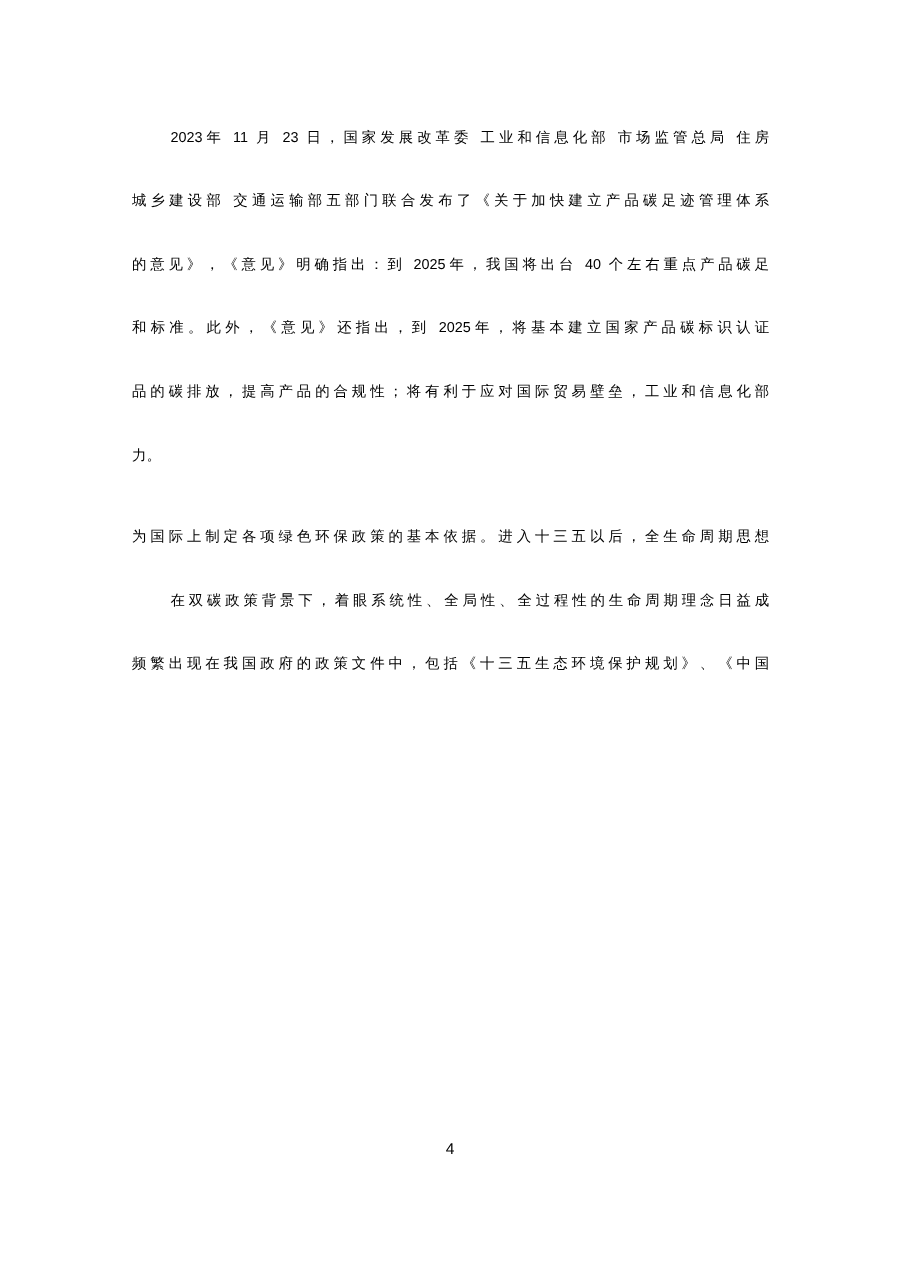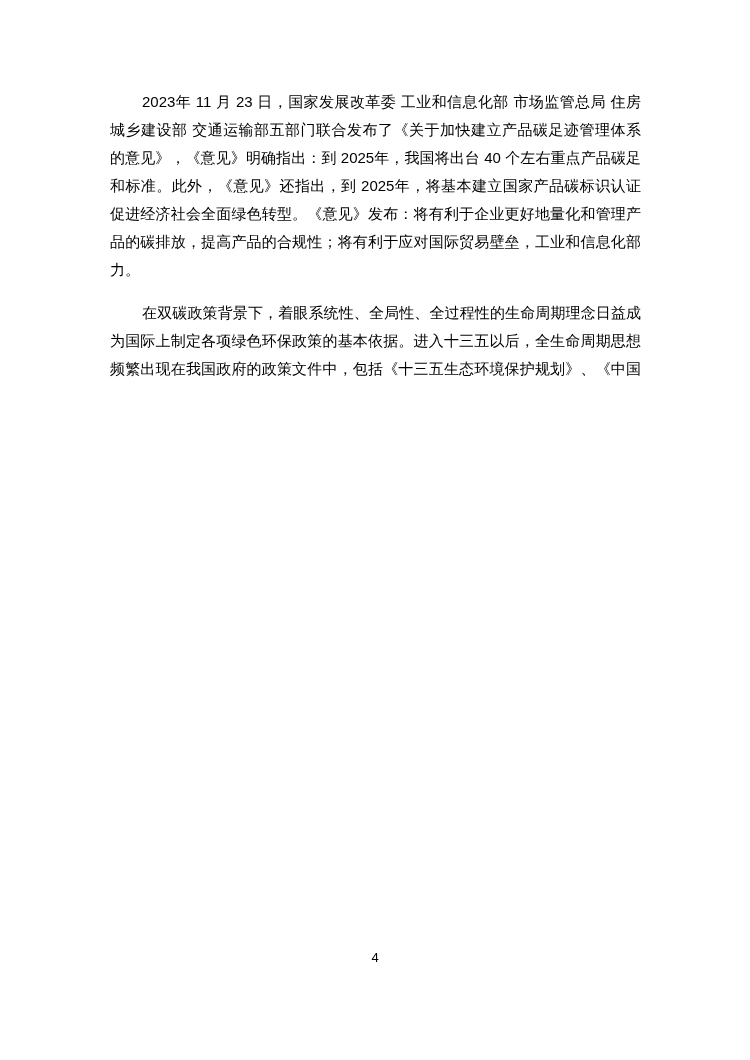--- a/index.html
+++ b/index.html
@@ -21,22 +21,22 @@
     left: 110px;
     top: 88px;
     width: 531px;
   }
   .para {
     margin: 0 0 15px 0;
     padding: 0;
   }
   .line {
     display: block;
-    font-size: 15px;
-    line-height: 28px;
+    font-size: 12px;
+    line-height: 53px;
     text-align: justify;
     text-align-last: justify;
     word-break: break-all;
   }
   .line.first {
     text-indent: 32px;
   }
   .line.end {
     text-align-last: left;
   }
@@ -57,28 +57,27 @@
 <body>
 
 <div class="page">
   <div class="content">
 
     <div class="para">
       <span class="line first">2023年 11 月 23 日，国家发展改革委 工业和信息化部 市场监管总局 住房</span>
       <span class="line">城乡建设部 交通运输部五部门联合发布了《关于加快建立产品碳足迹管理体系</span>
       <span class="line">的意见》，《意见》明确指出：到 2025年，我国将出台 40 个左右重点产品碳足</span>
       <span class="line">和标准。此外，《意见》还指出，到 2025年，将基本建立国家产品碳标识认证</span>
-      <span class="line">促进经济社会全面绿色转型。《意见》发布：将有利于企业更好地量化和管理产</span>
       <span class="line">品的碳排放，提高产品的合规性；将有利于应对国际贸易壁垒，工业和信息化部</span>
       <span class="line end">力。</span>
     </div>
 
     <div class="para">
+      <span class="line">为国际上制定各项绿色环保政策的基本依据。进入十三五以后，全生命周期思想</span>
       <span class="line first">在双碳政策背景下，着眼系统性、全局性、全过程性的生命周期理念日益成</span>
-      <span class="line">为国际上制定各项绿色环保政策的基本依据。进入十三五以后，全生命周期思想</span>
       <span class="line">频繁出现在我国政府的政策文件中，包括《十三五生态环境保护规划》、《中国</span>
 
     </div>
 
   </div>
 
   <div class="footer">
     <span class="page-number">4</span>
   </div>
 </div>

